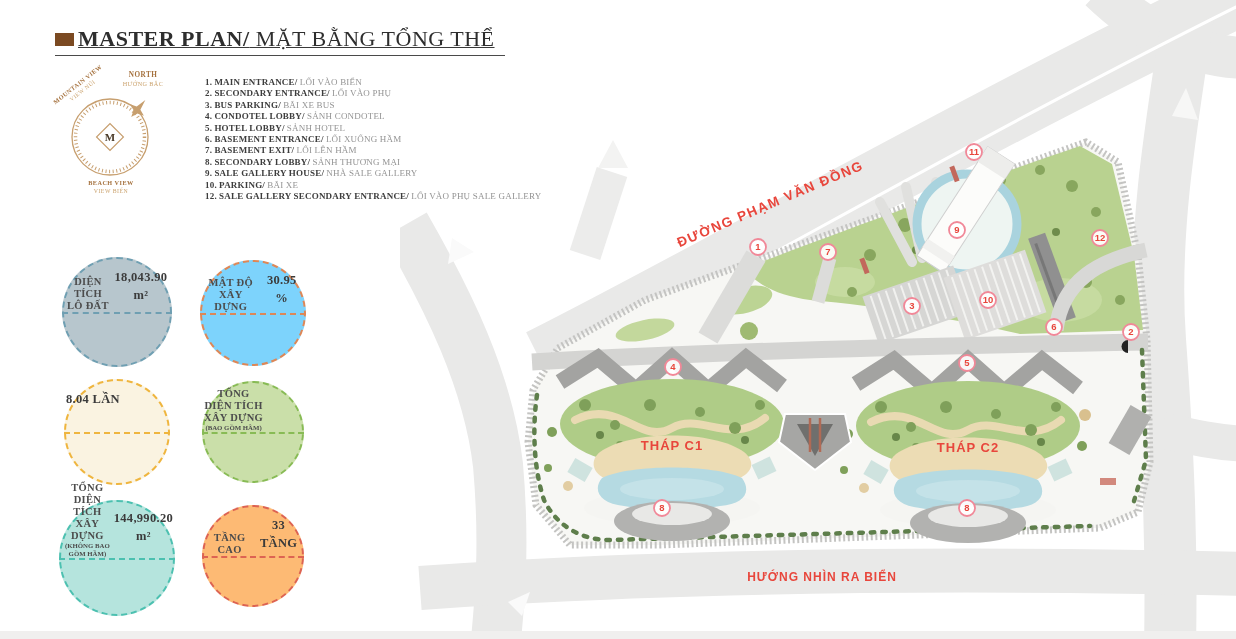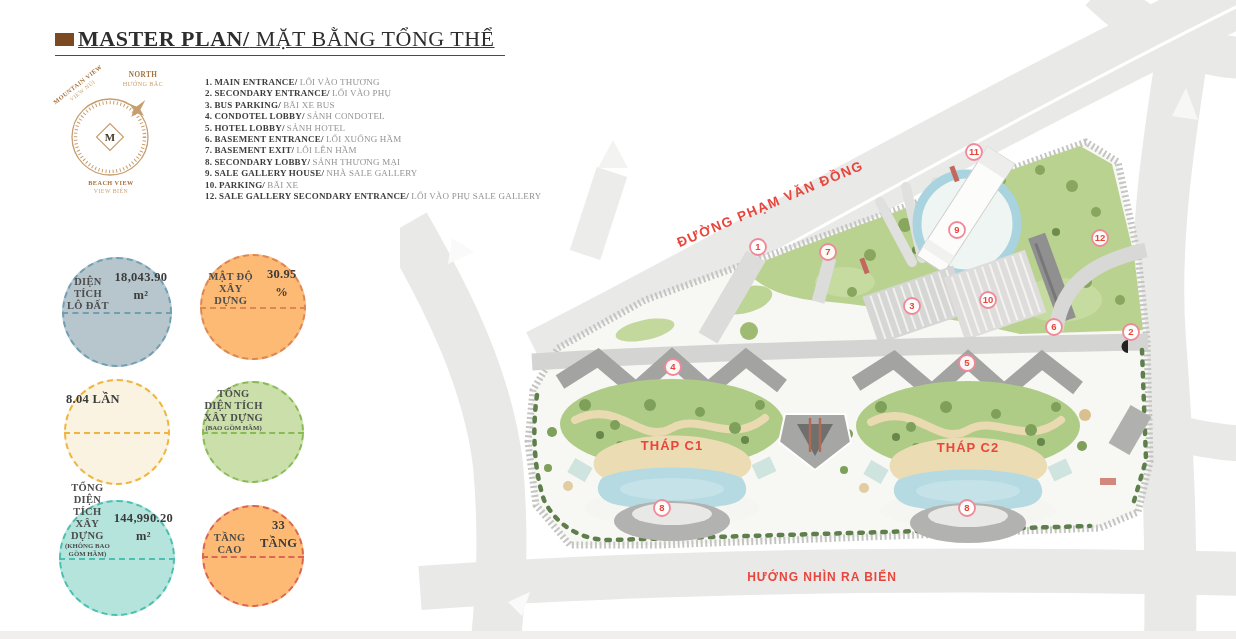--- a/index.html
+++ b/index.html
@@ -64,21 +64,21 @@
         <path d="M0,-13 L2.4,-2.4 L9,0 L2.4,2.4 L0,9 L-2.4,2.4 L-9,0 L-2.4,-2.4 Z" fill="#c79f6f"></path>
       </g>
       <g transform="translate(117,140)">
         <rect x="-9.5" y="-9.5" width="19" height="19" transform="rotate(45)" fill="#ffffff" stroke="#c79f6f" stroke-width="1.2"></rect>
         <text text-anchor="middle" y="4" font-size="11" font-weight="bold" fill="#4a3a28">M</text>
       </g>
     </svg>
   </div>
 
   <div class="legend">
-    <div class="lg-row"><span class="lg-en">1.</span> <span class="lg-en">MAIN ENTRANCE/</span> <span class="lg-vi">LỐI VÀO THƯƠNG</span></div>
+    <div class="lg-row"><span class="lg-en">1.</span> <span class="lg-en">MAIN ENTRANCE/</span> <span class="lg-vi">LỐI VÀO BIỂN</span></div>
     <div class="lg-row"><span class="lg-en">2.</span> <span class="lg-en">SECONDARY ENTRANCE/</span> <span class="lg-vi">LỐI VÀO PHỤ</span></div>
     <div class="lg-row"><span class="lg-en">3.</span> <span class="lg-en">BUS PARKING/</span> <span class="lg-vi">BÃI XE BUS</span></div>
     <div class="lg-row"><span class="lg-en">4.</span> <span class="lg-en">CONDOTEL LOBBY/</span> <span class="lg-vi">SẢNH CONDOTEL</span></div>
     <div class="lg-row"><span class="lg-en">5.</span> <span class="lg-en">HOTEL LOBBY/</span> <span class="lg-vi">SẢNH HOTEL</span></div>
     <div class="lg-row"><span class="lg-en">6.</span> <span class="lg-en">BASEMENT ENTRANCE/</span> <span class="lg-vi">LỐI XUỐNG HẦM</span></div>
     <div class="lg-row"><span class="lg-en">7.</span> <span class="lg-en">BASEMENT EXIT/</span> <span class="lg-vi">LỐI LÊN HẦM</span></div>
     <div class="lg-row"><span class="lg-en">8.</span> <span class="lg-en">SECONDARY LOBBY/</span> <span class="lg-vi">SẢNH THƯƠNG MẠI</span></div>
     <div class="lg-row"><span class="lg-en">9.</span> <span class="lg-en">SALE GALLERY HOUSE/</span> <span class="lg-vi">NHÀ SALE GALLERY</span></div>
     <div class="lg-row"><span class="lg-en">10.</span> <span class="lg-en">PARKING/</span> <span class="lg-vi">BÃI XE</span></div>
     <div class="lg-row"><span class="lg-en">12.</span> <span class="lg-en">SALE GALLERY SECONDARY ENTRANCE/</span> <span class="lg-vi">LỐI VÀO PHỤ SALE GALLERY</span></div>
@@ -86,21 +86,21 @@
 
   <div class="badge" style="left:62px;top:257px;width:110px;height:110px;background:#b7c6cd;border-color:#6f9fb2;">
     <div class="badge-divider" style="border-color:#6f9fb2;"></div>
     <div class="badge-top">
         <span>DIỆN TÍCH</span>
         <span>LÔ ĐẤT</span>
       </div>
     <div class="badge-bottom"><span class="badge-value">18,043.90 m²</span></div>
   </div>
 
-  <div class="badge" style="left:200px;top:254px;width:106px;height:106px;background:#fdba74;border-color:#dd8757;">
+  <div class="badge" style="left:200px;top:260px;width:106px;height:106px;background:#7dd3fc;border-color:#dd8757;">
     <div class="badge-divider" style="border-color:#dd8757;"></div>
     <div class="badge-top">
         <span>MẬT ĐỘ</span>
         <span>XÂY DỰNG</span>
       </div>
     <div class="badge-bottom"><span class="badge-value">30.95 %</span></div>
   </div>
 
   <div class="badge" style="left:64px;top:379px;width:106px;height:106px;background:#faf3e1;border-color:#efb53e;">
     <div class="badge-divider" style="border-color:#efb53e;"></div>

